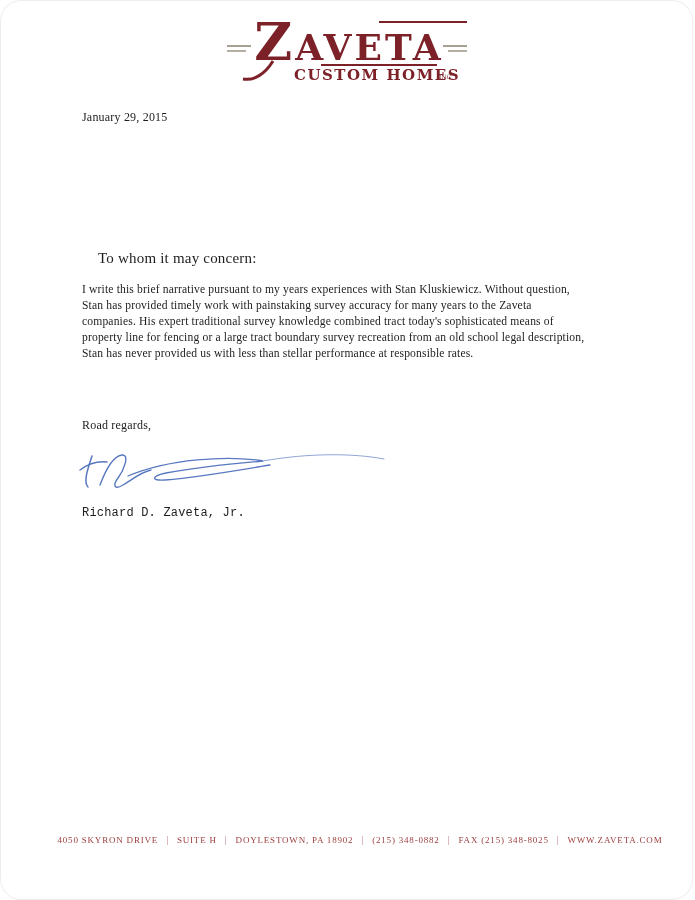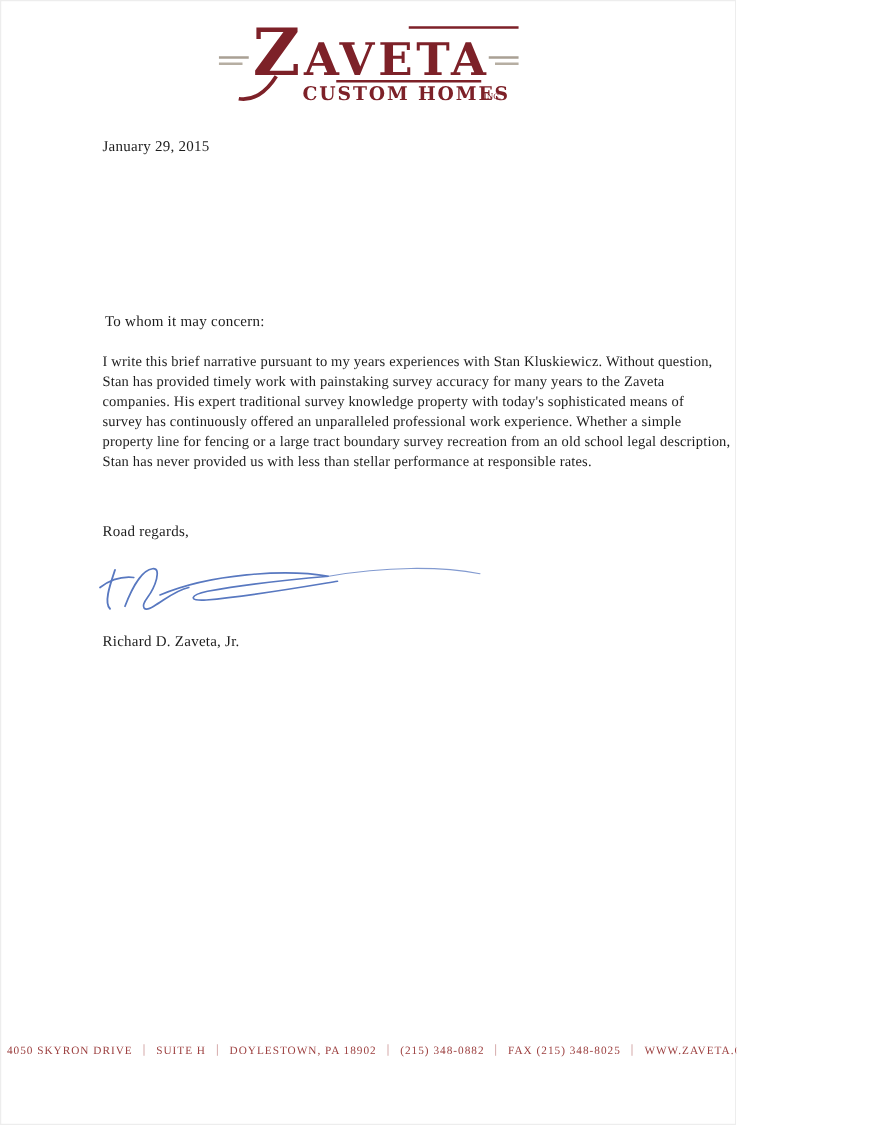--- a/index.html
+++ b/index.html
@@ -1,25 +1,26 @@
 <!DOCTYPE html>
 <html><head>
 <meta charset="utf-8">
 <style>
   * { box-sizing: border-box; }
   html, body { margin: 0; padding: 0; background: #ffffff; }
   .page {
     position: relative;
-    width: 589px;
+    width: 693px;
     height: 900px;
     background: #ffffff;
     font-family: "Liberation Serif", serif;
     color: #1d1d1d;
     overflow: hidden;
     box-shadow: inset 0 0 0 1px #ededed;
+    border-radius: 21px;
   }
 
   
   .logo {
     position: absolute;
     top: 18px;
     left: 50%;
     transform: translateX(-50%);
     width: 240px;
     height: 70px;
@@ -36,23 +37,23 @@
   .recipient {
     position: absolute;
     left: 82px;
     top: 171px;
     font-size: 12px;
     line-height: 16px;
     letter-spacing: .2px;
   }
   .salutation {
     position: absolute;
-    left: 84px;
+    left: 98px;
     top: 250px;
-    font-size: 12px;
+    font-size: 15px;
     letter-spacing: .2px;
   }
   .body-text {
     position: absolute;
     left: 82px;
     top: 282px;
     font-size: 11.6px;
     line-height: 15.9px;
     letter-spacing: .15px;
     white-space: nowrap;
@@ -70,20 +71,21 @@
     top: 440px;
     width: 310px;
     height: 55px;
   }
   .signer {
     position: absolute;
     left: 82px;
     top: 506px;
     font-size: 12px;
     letter-spacing: .2px;
+    font-family: Liberation Mono, monospace;
   }
 
   
   .footer {
     position: absolute;
     left: 0;
     right: 0;
     top: 834px;
     display: flex;
     justify-content: center;
@@ -130,22 +132,21 @@
   </div>
 
   <div class="date">January 29, 2015</div>
 
 
   <div class="salutation">To whom it may concern:</div>
 
   <div class="body-text">
     <div>I write this brief narrative pursuant to my years experiences with Stan Kluskiewicz. Without question,</div>
     <div>Stan has provided timely work with painstaking survey accuracy for many years to the Zaveta</div>
-    <div>companies. His expert traditional survey knowledge property with today's sophisticated means of</div>
-    <div>survey has continuously offered an unparalleled professional work experience. Whether a simple</div>
+    <div>companies. His expert traditional survey knowledge combined tract today's sophisticated means of</div>
     <div>property line for fencing or a large tract boundary survey recreation from an old school legal description,</div>
     <div>Stan has never provided us with less than stellar performance at responsible rates.</div>
   </div>
 
   <div class="closing">Road regards,</div>
 
   <div class="signature">
     <svg viewBox="0 0 310 55" width="310" height="55">
       <g stroke="#5878c0" fill="none" stroke-linecap="round">
         <path stroke-width="1.5" d="M14,16 C10,28 5,42 10,47"></path>

